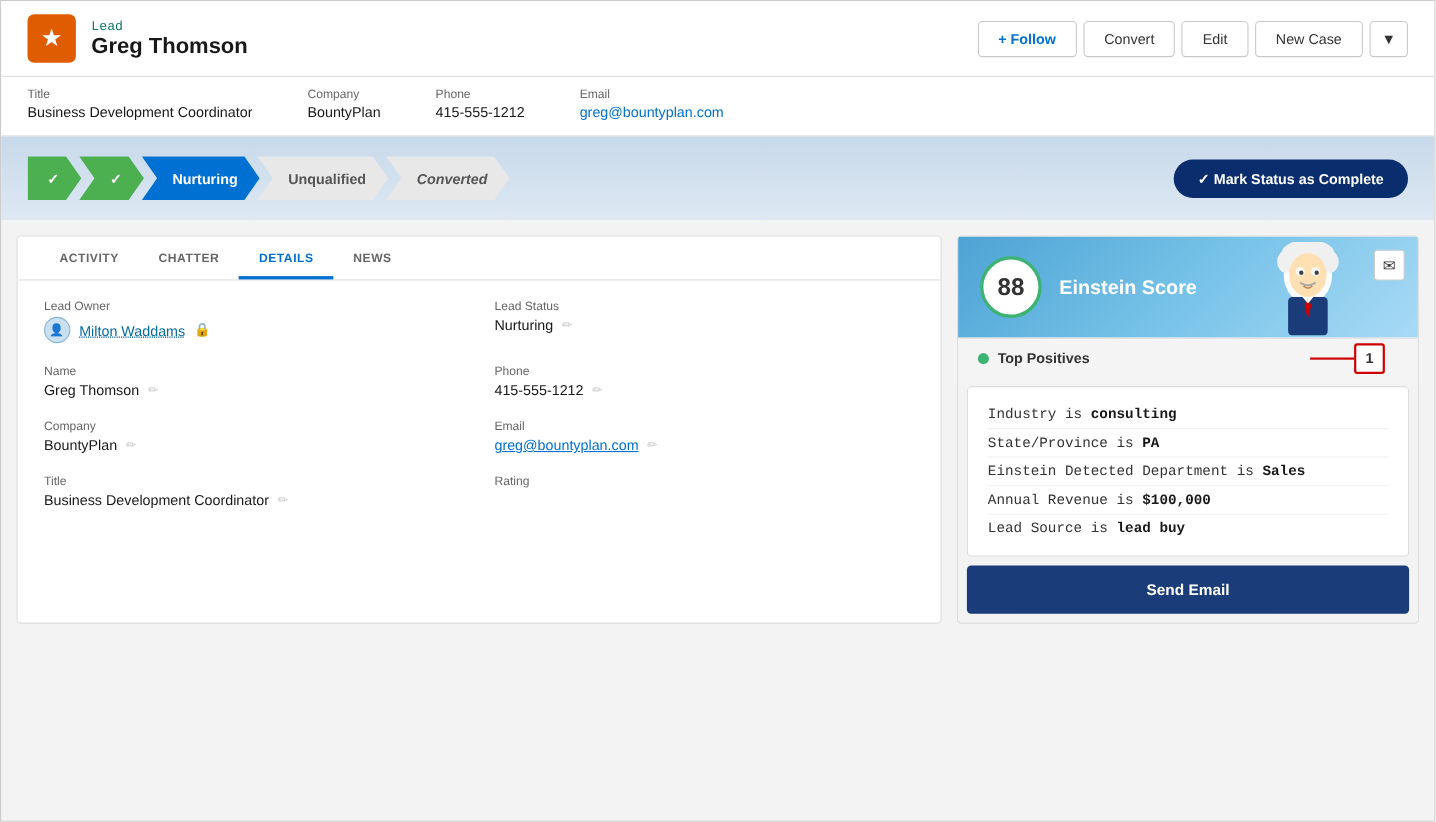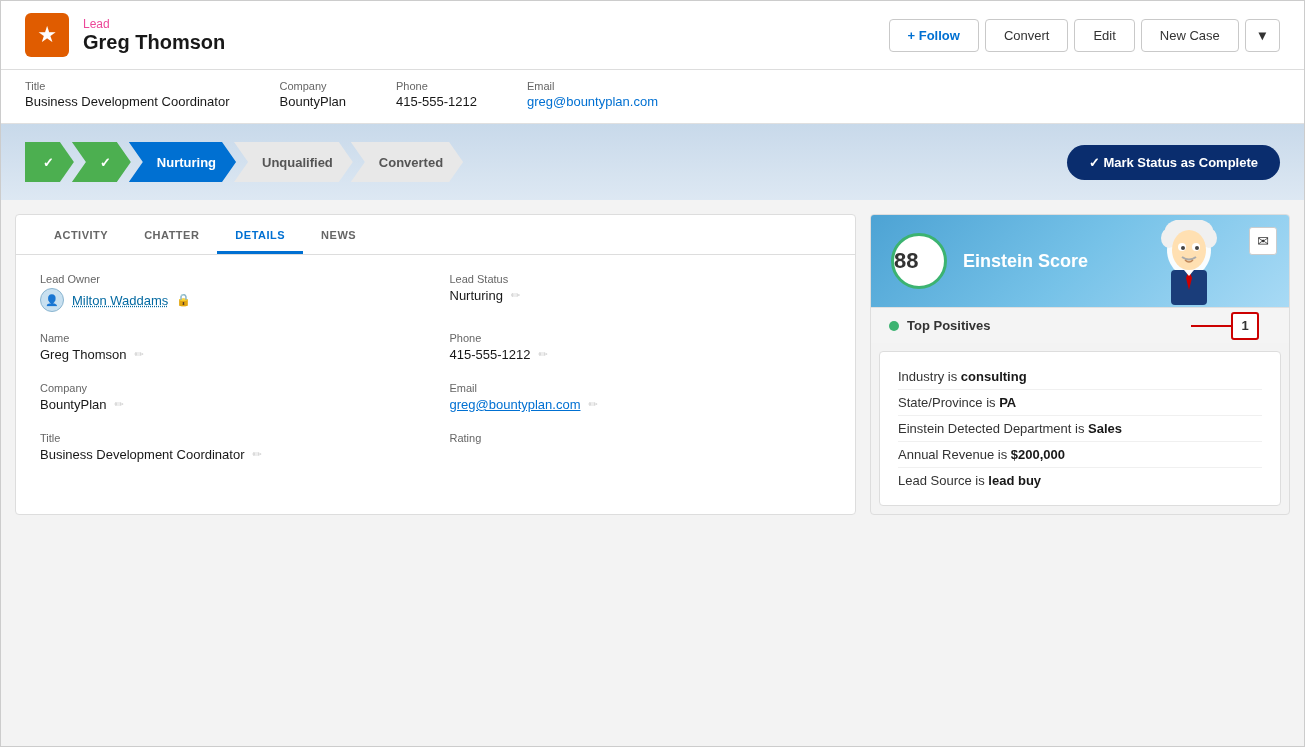--- a/index.html
+++ b/index.html
@@ -37,21 +37,22 @@
       width: 44px;
       height: 44px;
       display: flex;
       align-items: center;
       justify-content: center;
       color: #fff;
       font-size: 22px;
     }
     .header-title-block .lead-label {
       font-size: 12px;
-      color: #ec4899;
+      color: #0f766e;
+      font-family: Liberation Mono, monospace;
     }
     .header-title-block .lead-name {
       font-size: 20px;
       font-weight: 700;
       color: #181818;
     }
     .header-actions {
       display: flex;
       gap: 6px;
     }
@@ -268,21 +269,21 @@
       min-height: 90px;
     }
     .einstein-score-circle {
       width: 56px;
       height: 56px;
       border-radius: 50%;
       border: 3px solid #3cb371;
       background: #fff;
       display: flex;
       align-items: center;
-      justify-content: flex-start;
+      justify-content: center;
       font-size: 22px;
       font-weight: 700;
       color: #333;
       flex-shrink: 0;
     }
     .einstein-title {
       font-size: 18px;
       font-weight: 700;
       color: #fff;
     }
@@ -362,20 +363,21 @@
       background: #fff;
       border: 1px solid #ddd;
       margin: 8px;
       border-radius: 4px;
     }
     .positive-item {
       padding: 5px 0;
       font-size: 13px;
       color: #333;
       border-bottom: 1px solid #f0f0f0;
+      font-family: Liberation Mono, monospace;
     }
     .positive-item:last-child { border-bottom: none; }
     .positive-item strong { font-weight: 700; color: #181818; }
 
     
     .send-email-btn {
       background: #1a3d7a;
       color: #fff;
       border: none;
       padding: 14px;
@@ -460,21 +462,21 @@
       <div class="stage-item" style="margin-left:-2px;">
         <div class="stage-pill active">
           <span>Nurturing</span>
         </div>
       </div>
       <div class="stage-item" style="margin-left:-2px;">
         <div class="stage-pill inactive">
           <span>Unqualified</span>
         </div>
       </div>
-      <div class="stage-item" style="margin-left:-2px;">
+      <div class="stage-item" style="margin-left:-2px;font-style:italic;">
         <div class="stage-pill inactive">
           <span>Converted</span>
         </div>
       </div>
     </div>
     <button class="mark-complete-btn">✓  Mark Status as Complete</button>
   </div>
 
   <div class="main-content">
 
@@ -618,26 +620,27 @@
           <div class="positive-item">
             Industry is <strong>consulting</strong>
           </div>
           <div class="positive-item">
             State/Province is <strong>PA</strong>
           </div>
           <div class="positive-item">
             Einstein Detected Department is <strong>Sales</strong>
           </div>
           <div class="positive-item">
-            Annual Revenue is <strong>$200,000</strong>
+            Annual Revenue is <strong>$100,000</strong>
           </div>
           <div class="positive-item">
             Lead Source is <strong>lead buy</strong>
           </div>
         </div>
 
         
+        <button class="send-email-btn">Send Email</button>
 
       </div>
     </div>
 
   </div>
 </div>
 
 </body></html>

